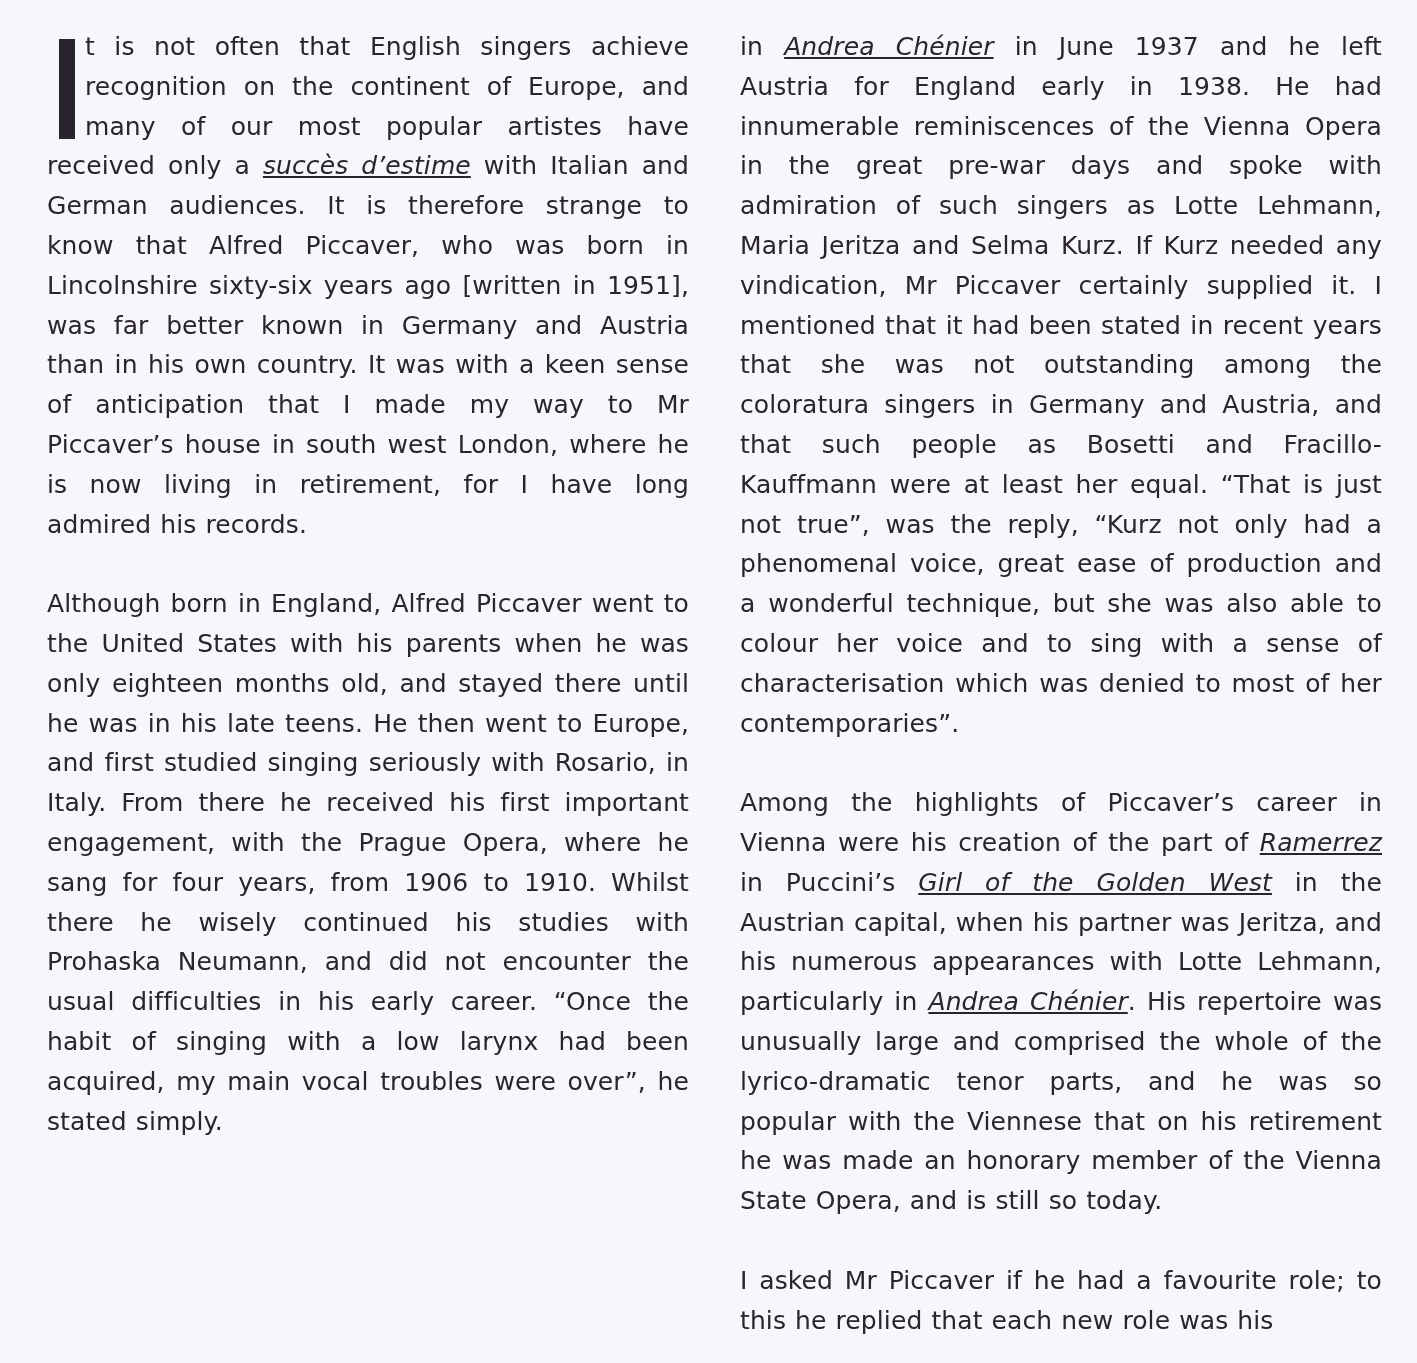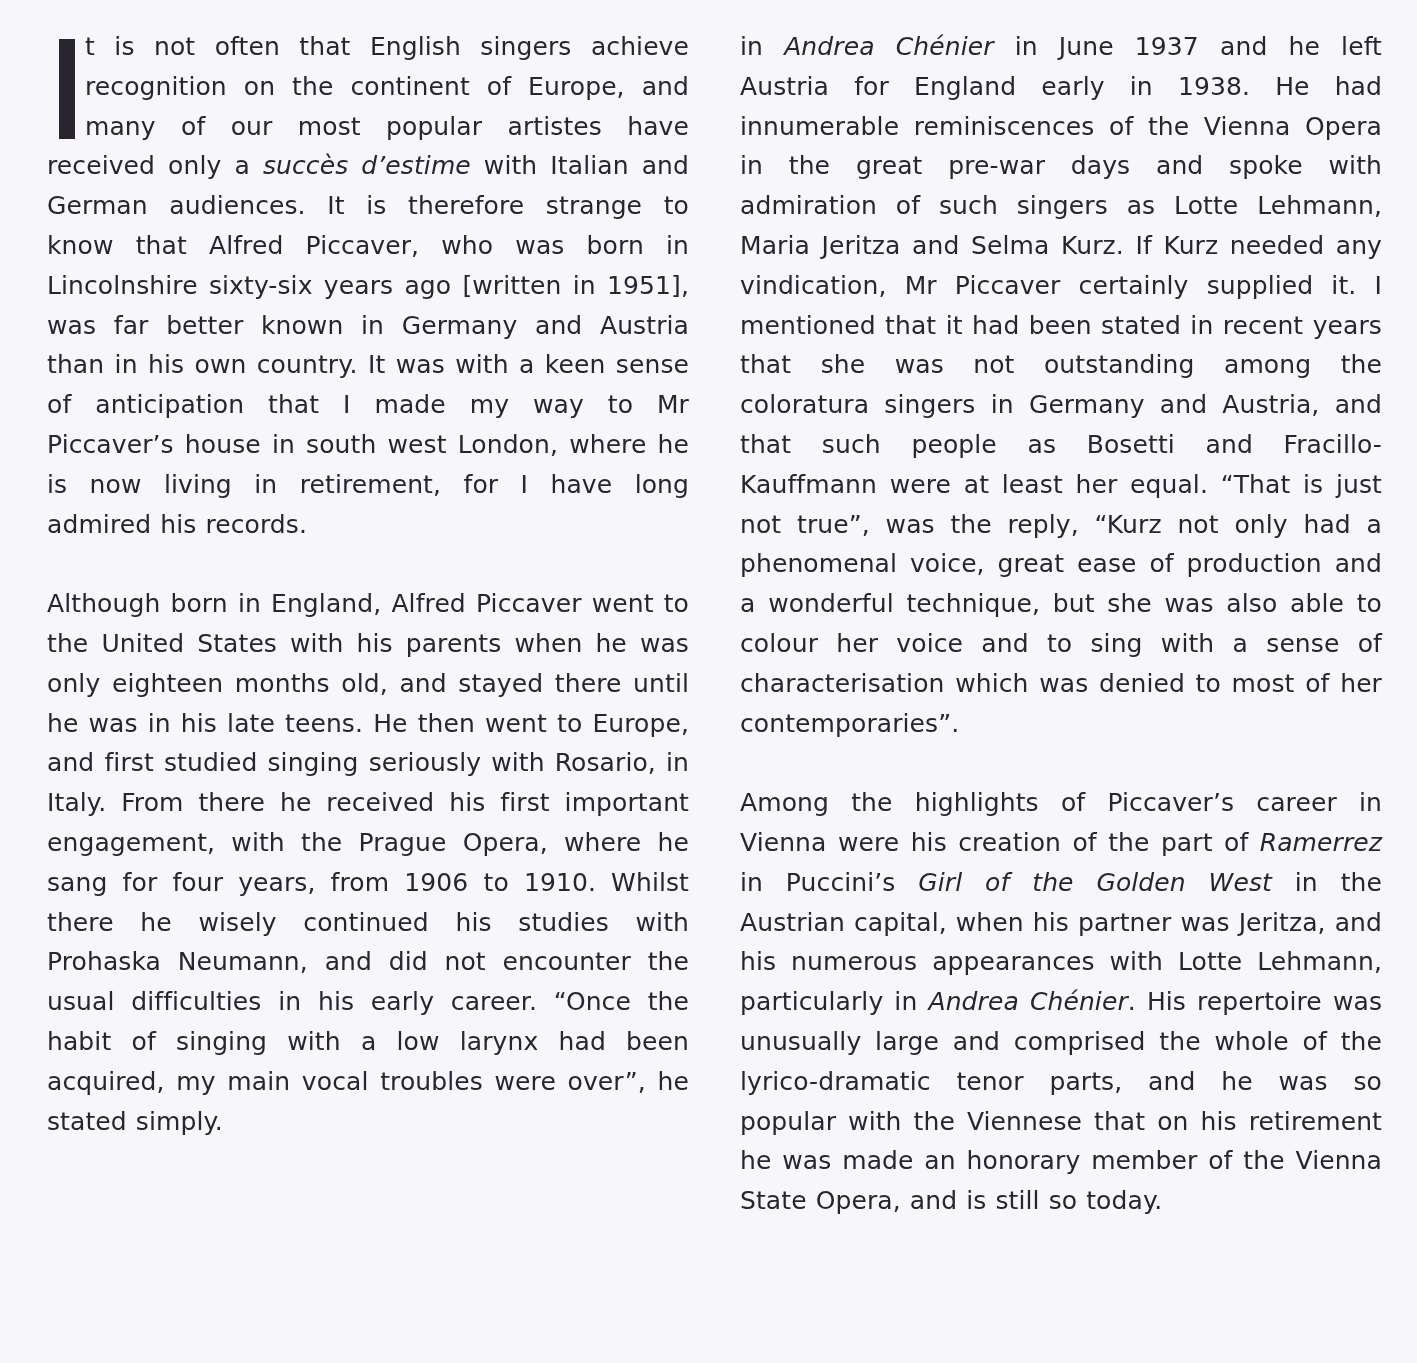--- a/index.html
+++ b/index.html
@@ -16,21 +16,21 @@
     text-align: justify; letter-spacing: 0.1px;
     word-spacing: 1px;
   }
   .col-left { left: 47px; width: 642px; }
   .col-right { left: 740px; width: 642px; }
   .para { margin: 0 0 39.8px 0; }
   .dropcap {
     float: left; width: 16px; height: 100px;
     background: #2a2330; margin: 12px 10px 0 12px;
   }
-  em { font-style: italic; }
+  em { font-style: italic; text-decoration: underline; }
 </style>
 </head>
 <body>
 
 <div class="page">
   <div class="col col-left">
     <p class="para">
       <span class="dropcap"></span>
       <span>t is not often that English singers achieve recognition on the continent of Europe, and many of our most popular artistes have received only a </span><em>succès d’estime</em><span> with Italian and German audiences.  It is therefore strange to know that Alfred Piccaver, who was born in Lincolnshire sixty-six years ago [written in 1951], was far better known in Germany and Austria than in his own country.  It was with a keen sense of anticipation that I made my way to Mr Piccaver’s house in south west London, where he is now living in retirement, for I have long admired his records.</span>
     </p>
@@ -39,14 +39,17 @@
     </p>
   </div>
 
   <div class="col col-right">
     <p class="para">
       <span>in </span><em>Andrea Chénier</em><span> in June 1937 and he left Austria for England early in 1938.  He had innumerable reminiscences of the Vienna Opera in the great pre-war days and spoke with admiration of such singers as Lotte Lehmann, Maria Jeritza and Selma Kurz.  If Kurz needed any vindication, Mr Piccaver certainly supplied it.  I mentioned that it had been stated in recent years that she was not outstanding among the coloratura singers in Germany and Austria, and that such people as Bosetti and Fracillo-Kauffmann were at least her equal.  “That is just not true”, was the reply, “Kurz not only had a phenomenal voice, great ease of production and a wonderful technique, but she was also able to colour her voice and to sing with a sense of characterisation which was denied to most of her contemporaries”.</span>
     </p>
     <p class="para">
       <span>Among the highlights of Piccaver’s career in Vienna were his creation of the part of </span><em>Ramerrez</em><span> in Puccini’s </span><em>Girl of the Golden West</em><span> in the Austrian capital, when his partner was Jeritza, and his numerous appearances with Lotte Lehmann, particularly in </span><em>Andrea Chénier</em><span>. His repertoire was unusually large and comprised the whole of the lyrico-dramatic tenor parts, and he was so popular with the Viennese that on his retirement he was made an honorary member of the Vienna State Opera, and is still so today.</span>
     </p>
+    <p class="para">
+      <span>I asked Mr Piccaver if he had a favourite role; to this he replied that each new role was his</span>
+    </p>
   </div>
 </div>
 
 </body></html>

